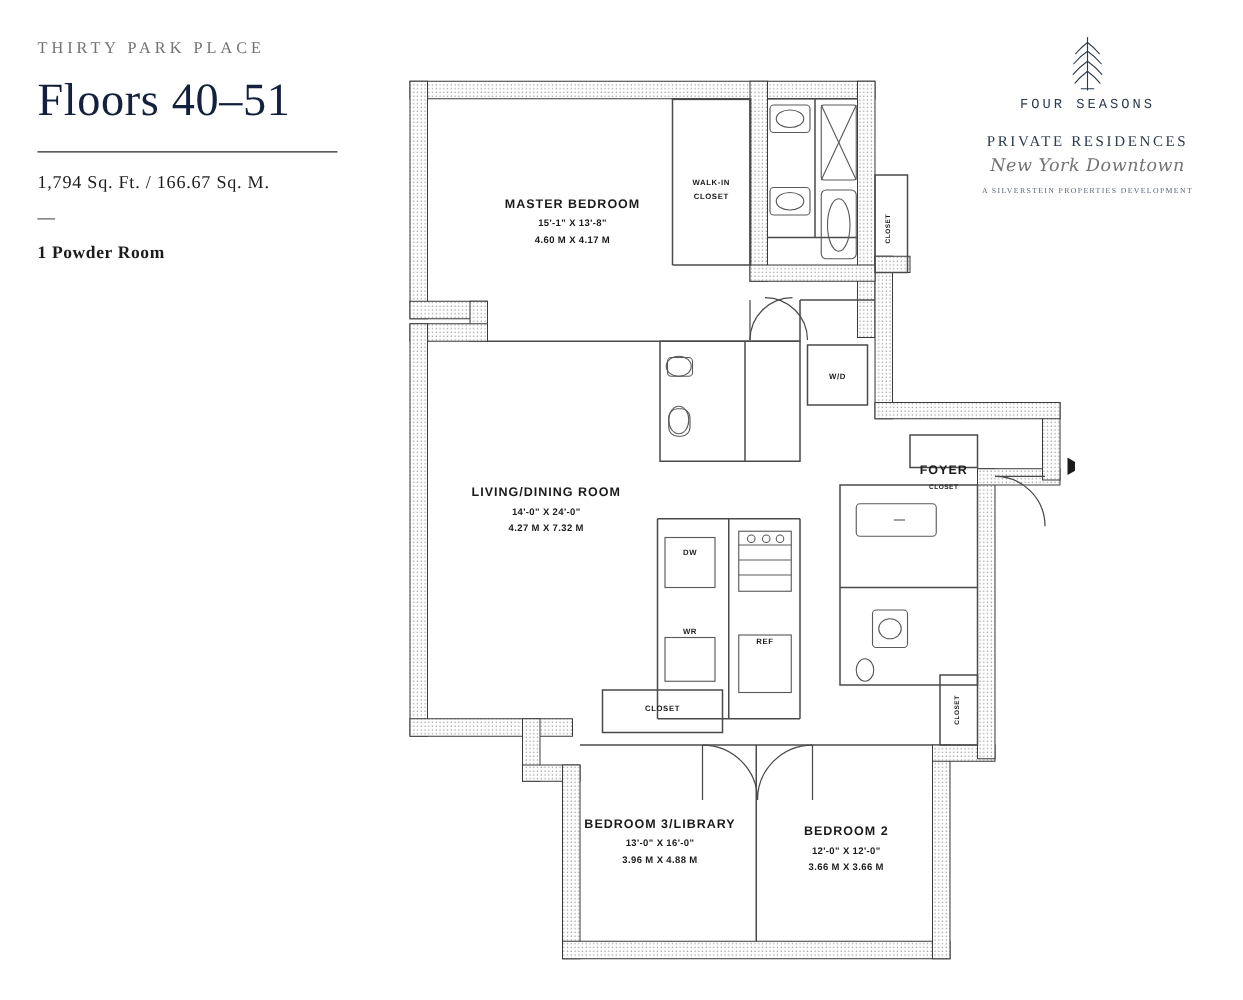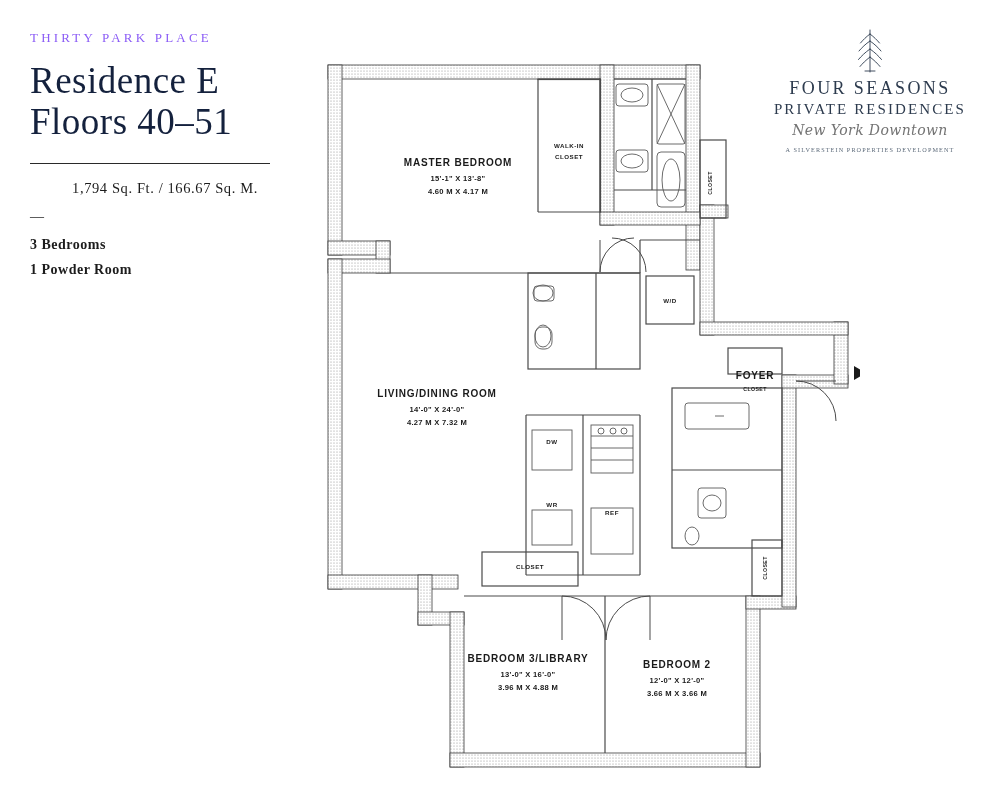--- a/index.html
+++ b/index.html
@@ -20,21 +20,21 @@
   
   #info {
     position: absolute;
     left: 30px; top: 30px;
     width: 270px;
   }
   .building-name {
     font-family: "Liberation Serif", serif;
     font-size: 13px;
     letter-spacing: 3.2px;
-    color: #8b5cf6;
+    color: #737373;
     margin-bottom: 14px;
   }
   .residence-title {
     font-family: "Liberation Serif", serif;
     font-size: 37px;
     line-height: 1.12;
     color: #14213d;
     font-weight: normal;
     letter-spacing: 0.5px;
   }
@@ -43,21 +43,20 @@
     width: 240px;
     height: 1px;
     background: #2a2a2a;
     margin: 20px 0 16px 0;
   }
   .area-line {
     font-size: 14.5px;
     letter-spacing: 0.6px;
     color: #1c1c1c;
     margin-bottom: 12px;
-    text-align: center;
   }
   .dash {
     font-size: 14px;
     color: #1c1c1c;
     margin-bottom: 12px;
     letter-spacing: 1px;
   }
   .spec {
     font-size: 14px;
     letter-spacing: 0.5px;
@@ -69,29 +68,30 @@
   
   #logo {
     position: absolute;
     right: 24px; top: 28px;
     width: 200px;
     text-align: center;
     color: #2d3b4e;
   }
   #logo .tree { margin: 0 auto 4px auto; display:block; }
   .logo-main {
-    font-size: 18px;
+    font-size: 11px;
     letter-spacing: 2.4px;
     color: #2d3b4e;
+    font-family: Liberation Mono, monospace;
   }
   .logo-sub {
-    font-size: 15px;
+    font-size: 12px;
     letter-spacing: 2.1px;
     color: #2d3b4e;
-    margin-top: 2px;
+    margin-top: 16px;
   }
   .logo-script {
     font-family: "DejaVu Serif", serif;
     font-style: italic;
     font-size: 14px;
     color: #737373;
     margin-top: 4px;
     letter-spacing: 0.4px;
   }
   .logo-dev {
@@ -121,27 +121,25 @@
   .rm-tiny { font-size: 5.2px; letter-spacing: 0.4px; font-weight: bold; }
 </style>
 </head>
 <body>
 
 <div id="page">
 
   <div id="info">
     <div class="building-name">THIRTY PARK PLACE</div>
     <div class="residence-title">
-      <span class="line1">Residence E</span>
       <span class="line2">Floors 40–51</span>
     </div>
     <div class="rule"></div>
     <div class="area-line">1,794 Sq. Ft. / 166.67 Sq. M.</div>
     <div class="dash">—</div>
-    <div class="spec">3 Bedrooms</div>
     <div class="spec">1 Powder Room</div>
   </div>
 
   <div id="logo">
     <svg class="tree" width="34" height="46" viewBox="0 0 34 46">
       <g stroke="#2d3b4e" stroke-width="0.9" fill="none" stroke-linecap="round">
         <path d="M17 2 L17 44"></path>
         <path d="M17 6 C13 9 10 12 7.5 15 M17 6 C21 9 24 12 26.5 15"></path>
         <path d="M17 13 C12.5 16 9 19.5 6 23 M17 13 C21.5 16 25 19.5 28 23"></path>
         <path d="M17 21 C12 24.5 8.5 28 5.5 31.5 M17 21 C22 24.5 25.5 28 28.5 31.5"></path>

